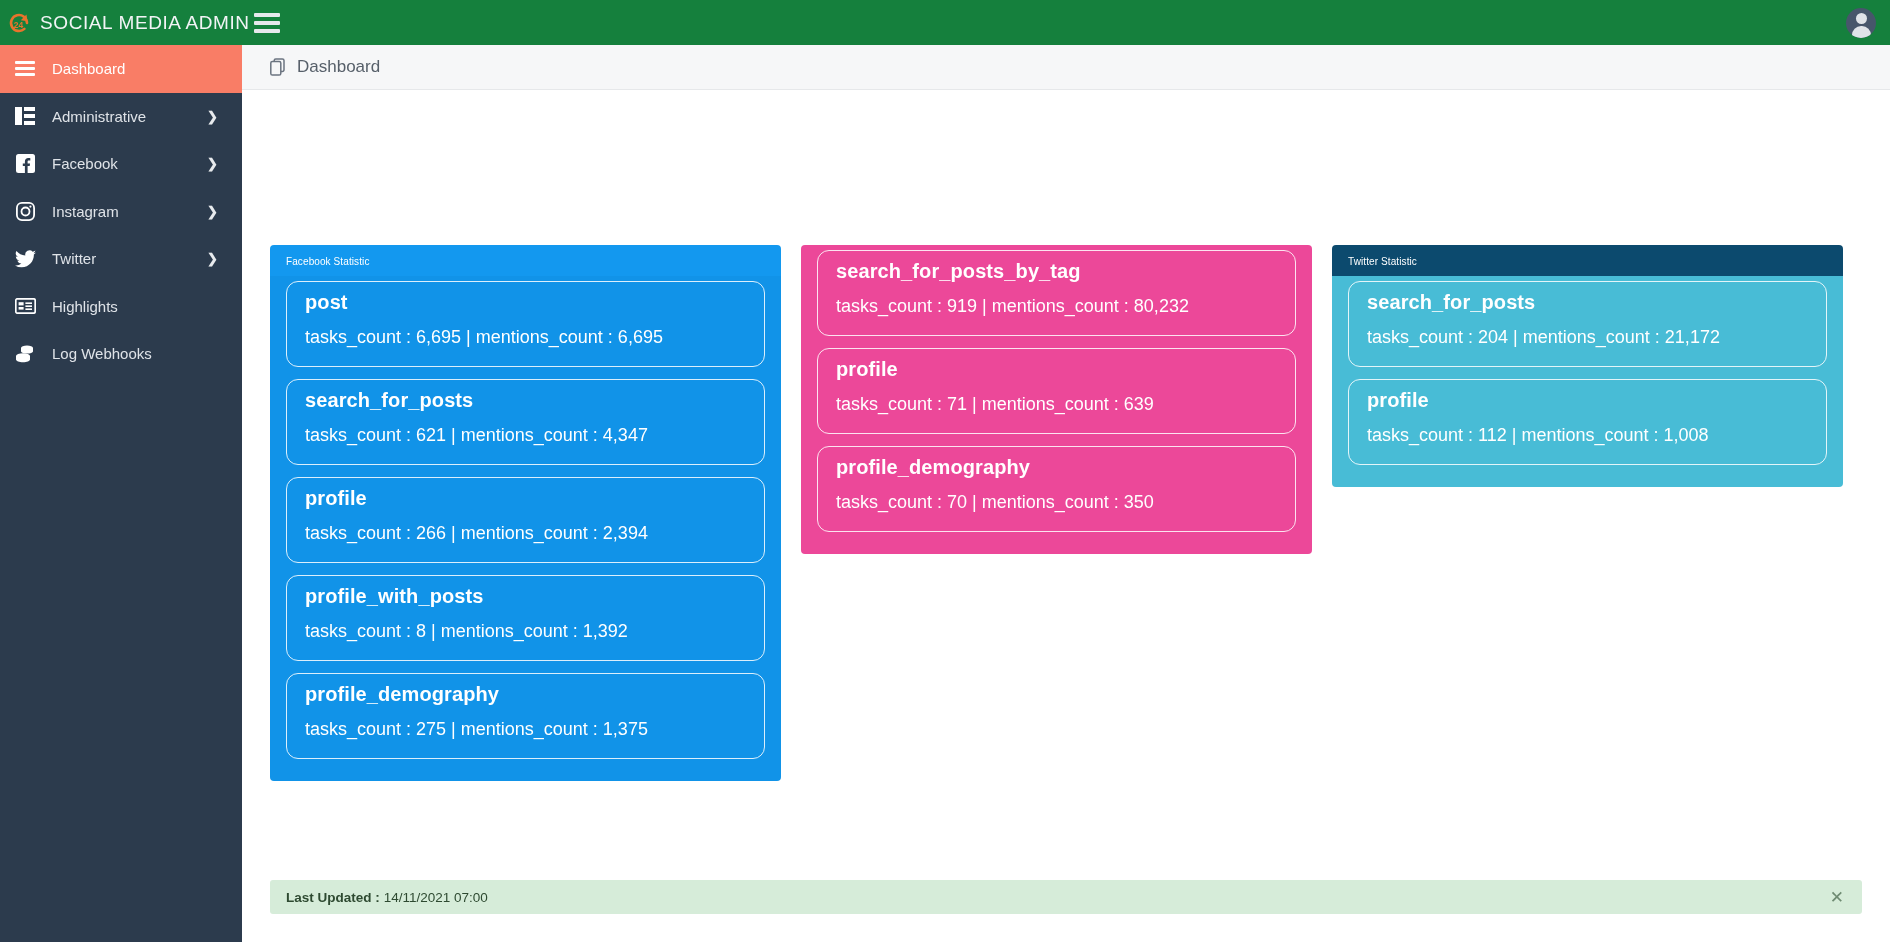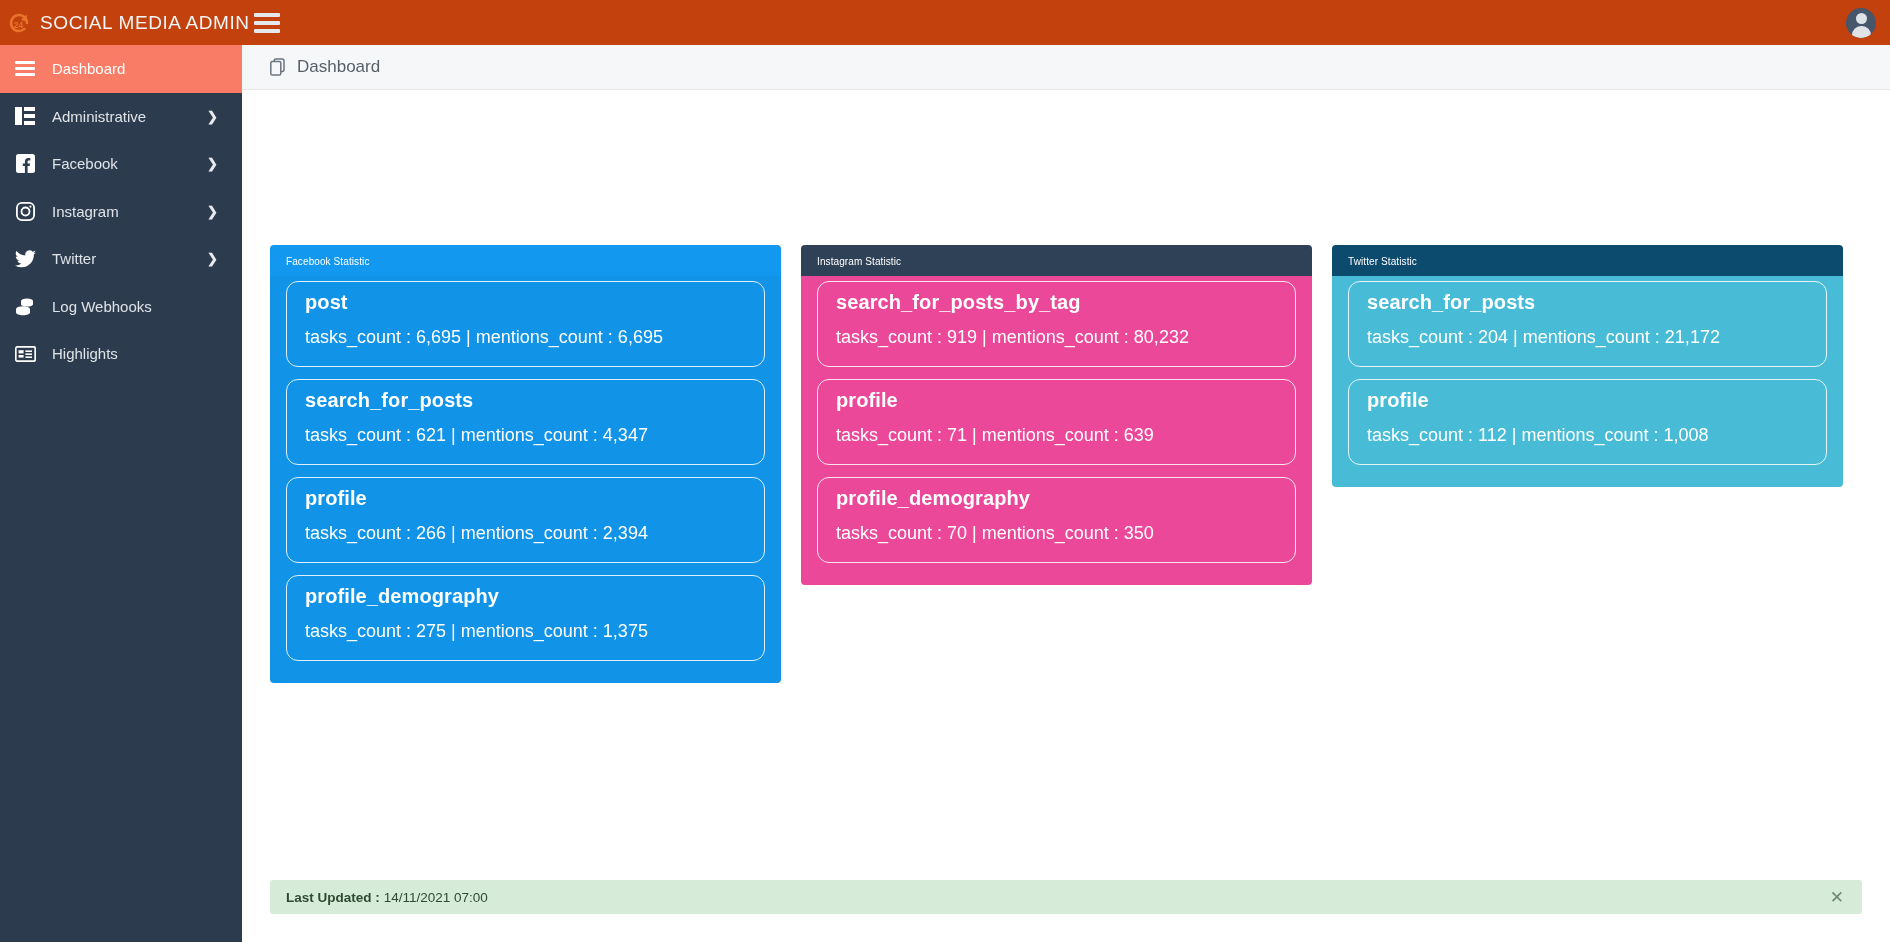--- a/index.html
+++ b/index.html
@@ -5,21 +5,21 @@
   * { box-sizing: border-box; margin: 0; padding: 0; }
   html, body {
     width: 1890px; height: 942px;
     font-family: "Liberation Sans", sans-serif;
     background: #ffffff; overflow: hidden;
   }
   #app { position: relative; width: 1890px; height: 942px; display: flex; flex-direction: column; }
 
   
   .topbar {
-    height: 45px; background: #c2410c; display: flex; align-items: center;
+    height: 45px; background: #15803d; display: flex; align-items: center;
     flex: 0 0 45px; position: relative; z-index: 20;
   }
   .brand-zone { width: 242px; display: flex; align-items: center; padding-left: 6px; gap: 8px; }
   .logo-icon { width: 26px; height: 26px; flex: 0 0 26px; position: relative; }
   .brand-title {
     color: #f2f4f6; font-size: 19px; letter-spacing: 0.6px; font-weight: 400; white-space: nowrap;
   }
   .hamburger-top {
     width: 26px; height: 22px; margin-left: 12px; display: flex; flex-direction: column;
     justify-content: center; gap: 4px; cursor: pointer;
@@ -193,44 +193,44 @@
           <svg width="21" height="18" viewBox="0 0 24 20">
             <path d="M24 2.6a9.7 9.7 0 0 1-2.83.78A4.93 4.93 0 0 0 23.34.4a9.86 9.86 0 0 1-3.13 1.2A4.92 4.92 0 0 0 11.8 6.04 13.96 13.96 0 0 1 1.67.9a4.92 4.92 0 0 0 1.52 6.57A4.9 4.9 0 0 1 .96 6.85v.06a4.92 4.92 0 0 0 3.95 4.83 4.94 4.94 0 0 1-2.22.08 4.93 4.93 0 0 0 4.6 3.42A9.88 9.88 0 0 1 0 17.3a13.94 13.94 0 0 0 7.55 2.21c9.06 0 14.01-7.5 14.01-14v-.64A10 10 0 0 0 24 2.6z" fill="#ffffff"></path>
           </svg>
         </span>
         <span class="nav-label">Twitter</span>
         <span class="nav-chevron">❯</span>
       </div>
 
       <div class="nav-item">
         <span class="nav-ico">
-          <svg width="21" height="19" viewBox="0 0 21 19">
-            <ellipse cx="12" cy="4" rx="6" ry="2.4" fill="#ffffff"></ellipse>
-            <path d="M6 4v3.2c0 1.3 2.7 2.4 6 2.4s6-1.1 6-2.4V4" fill="#ffffff"></path>
-            <ellipse cx="8" cy="12" rx="7" ry="2.8" fill="#ffffff"></ellipse>
-            <path d="M1 12v3.4c0 1.5 3.1 2.8 7 2.8s7-1.3 7-2.8V12" fill="#ffffff"></path>
-          </svg>
-        </span>
-        <span class="nav-label">Log Webhooks</span>
-      </div>
-
-      <div class="nav-item">
-        <span class="nav-ico">
           <svg width="21" height="16" viewBox="0 0 21 16">
             <rect x="0.8" y="0.8" width="19.4" height="14.4" rx="1.6" fill="none" stroke="#ffffff" stroke-width="1.7"></rect>
             <rect x="3.6" y="4.2" width="5" height="3.2" fill="#ffffff"></rect>
             <rect x="3.6" y="9" width="5" height="2.6" fill="#ffffff"></rect>
             <rect x="10.4" y="4.4" width="6.6" height="1.6" fill="#ffffff"></rect>
             <rect x="10.4" y="7.4" width="6.6" height="1.6" fill="#ffffff"></rect>
             <rect x="10.4" y="10.4" width="6.6" height="1.6" fill="#ffffff"></rect>
           </svg>
         </span>
         <span class="nav-label">Highlights</span>
       </div>
 
+      <div class="nav-item">
+        <span class="nav-ico">
+          <svg width="21" height="19" viewBox="0 0 21 19">
+            <ellipse cx="12" cy="4" rx="6" ry="2.4" fill="#ffffff"></ellipse>
+            <path d="M6 4v3.2c0 1.3 2.7 2.4 6 2.4s6-1.1 6-2.4V4" fill="#ffffff"></path>
+            <ellipse cx="8" cy="12" rx="7" ry="2.8" fill="#ffffff"></ellipse>
+            <path d="M1 12v3.4c0 1.5 3.1 2.8 7 2.8s7-1.3 7-2.8V12" fill="#ffffff"></path>
+          </svg>
+        </span>
+        <span class="nav-label">Log Webhooks</span>
+      </div>
+
     </nav>
 
     <main class="main">
 
       <div class="page-head">
         <span>
           <svg width="17" height="18" viewBox="0 0 17 18">
             <rect x="0.8" y="3.4" width="10" height="13.6" rx="1.6" fill="none" stroke="#6b7480" stroke-width="1.5"></rect>
             <path d="M4.2 3.4V2.6a1.6 1.6 0 0 1 1.6-1.6h6.6a1.6 1.6 0 0 1 1.6 1.6v9.2a1.6 1.6 0 0 1-1.6 1.6h-1.4" fill="none" stroke="#6b7480" stroke-width="1.5"></path>
           </svg>
@@ -251,28 +251,31 @@
               </div>
               <div class="metric">
                 <div class="metric-name">search_for_posts</div>
                 <div class="metric-sub">tasks_count : 621 | mentions_count : 4,347</div>
               </div>
               <div class="metric">
                 <div class="metric-name">profile</div>
                 <div class="metric-sub">tasks_count : 266 | mentions_count : 2,394</div>
               </div>
               <div class="metric">
+                <div class="metric-name">profile_with_posts</div>
+                <div class="metric-sub">tasks_count : 8 | mentions_count : 1,392</div>
+              </div>
+              <div class="metric">
                 <div class="metric-name">profile_demography</div>
                 <div class="metric-sub">tasks_count : 275 | mentions_count : 1,375</div>
               </div>
             </div>
           </section>
 
           <section class="stat-card card-ig">
-            <div class="stat-card-head">Instagram Statistic</div>
             <div class="stat-card-body">
               <div class="metric">
                 <div class="metric-name">search_for_posts_by_tag</div>
                 <div class="metric-sub">tasks_count : 919 | mentions_count : 80,232</div>
               </div>
               <div class="metric">
                 <div class="metric-name">profile</div>
                 <div class="metric-sub">tasks_count : 71 | mentions_count : 639</div>
               </div>
               <div class="metric">

